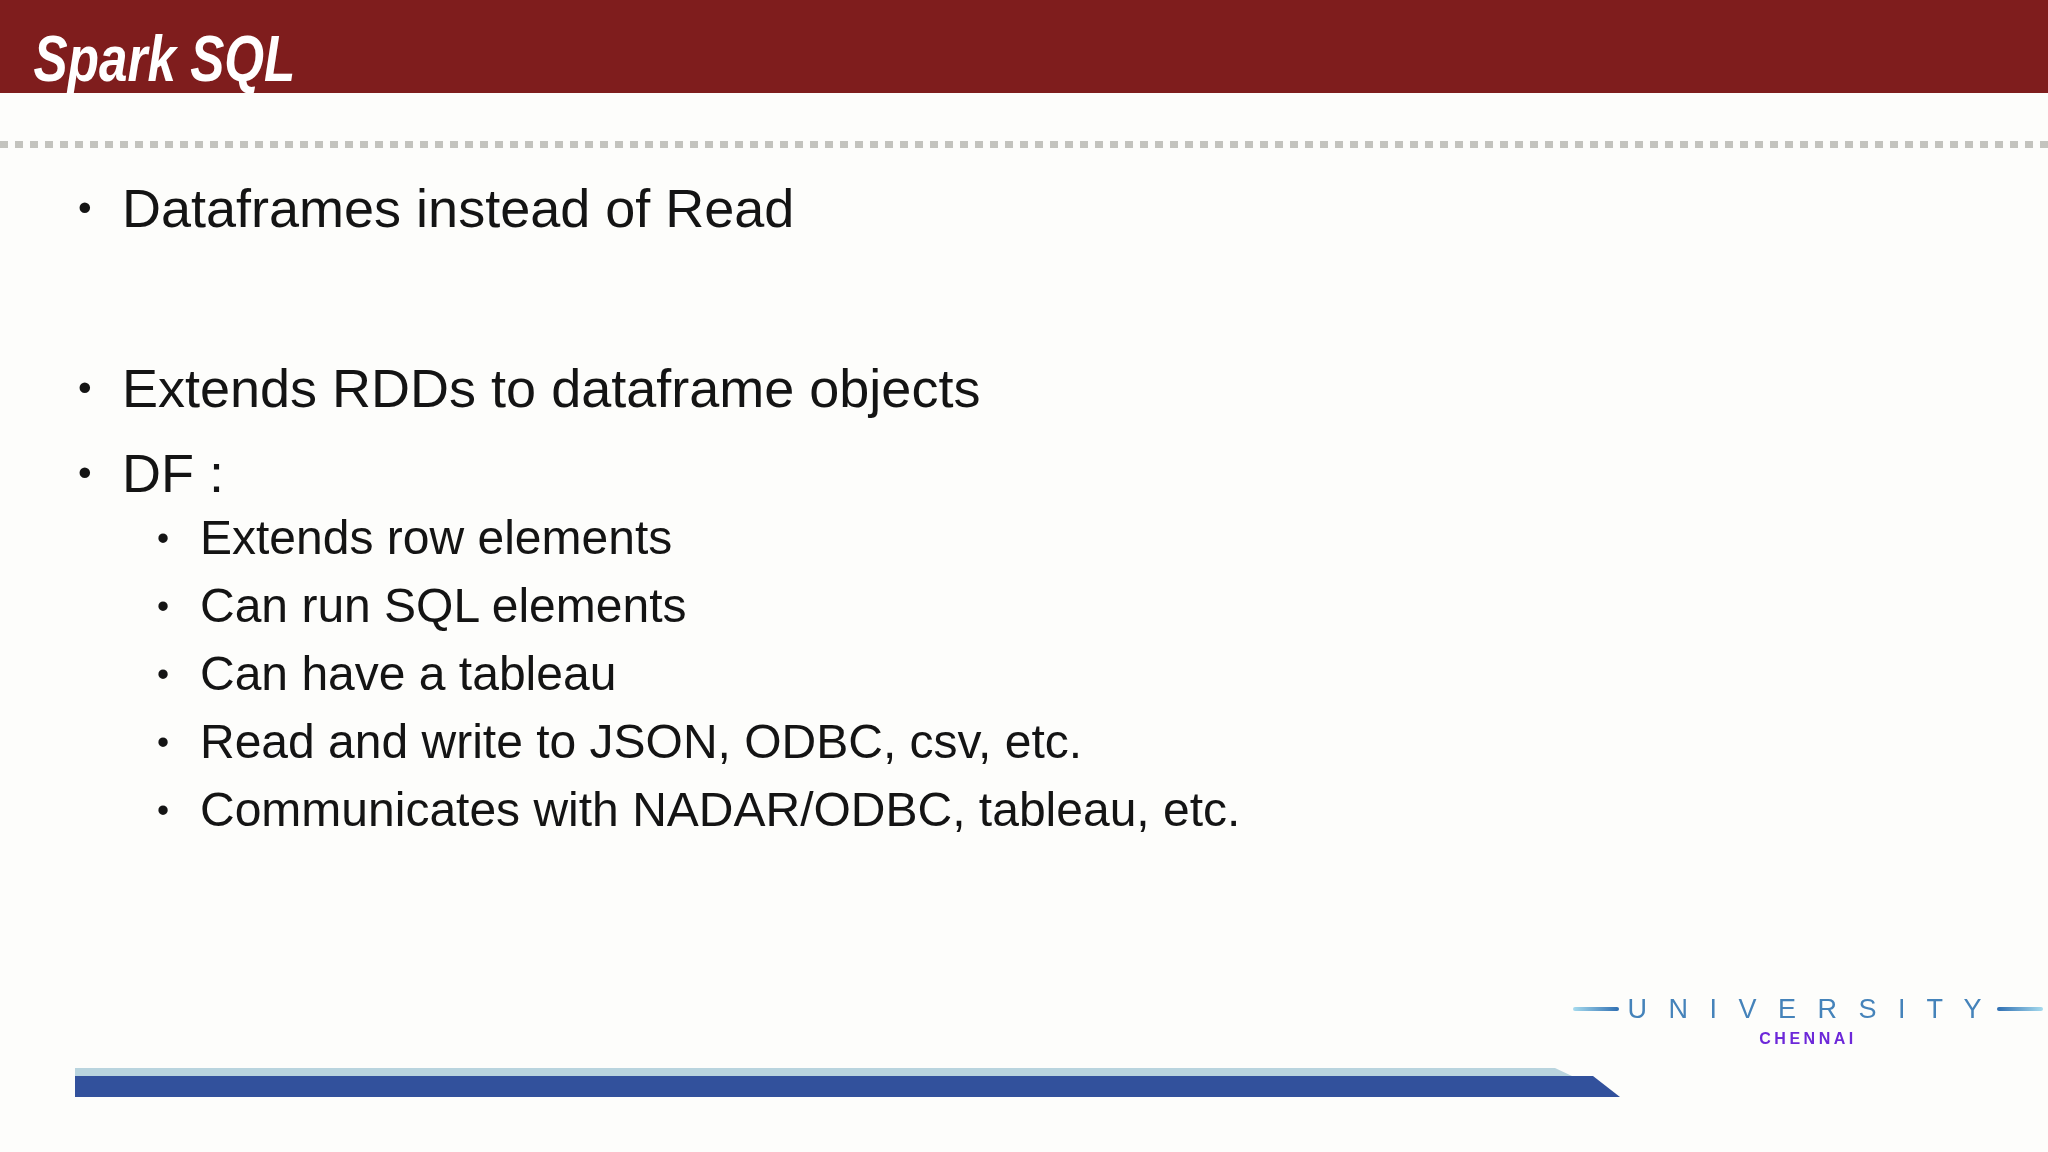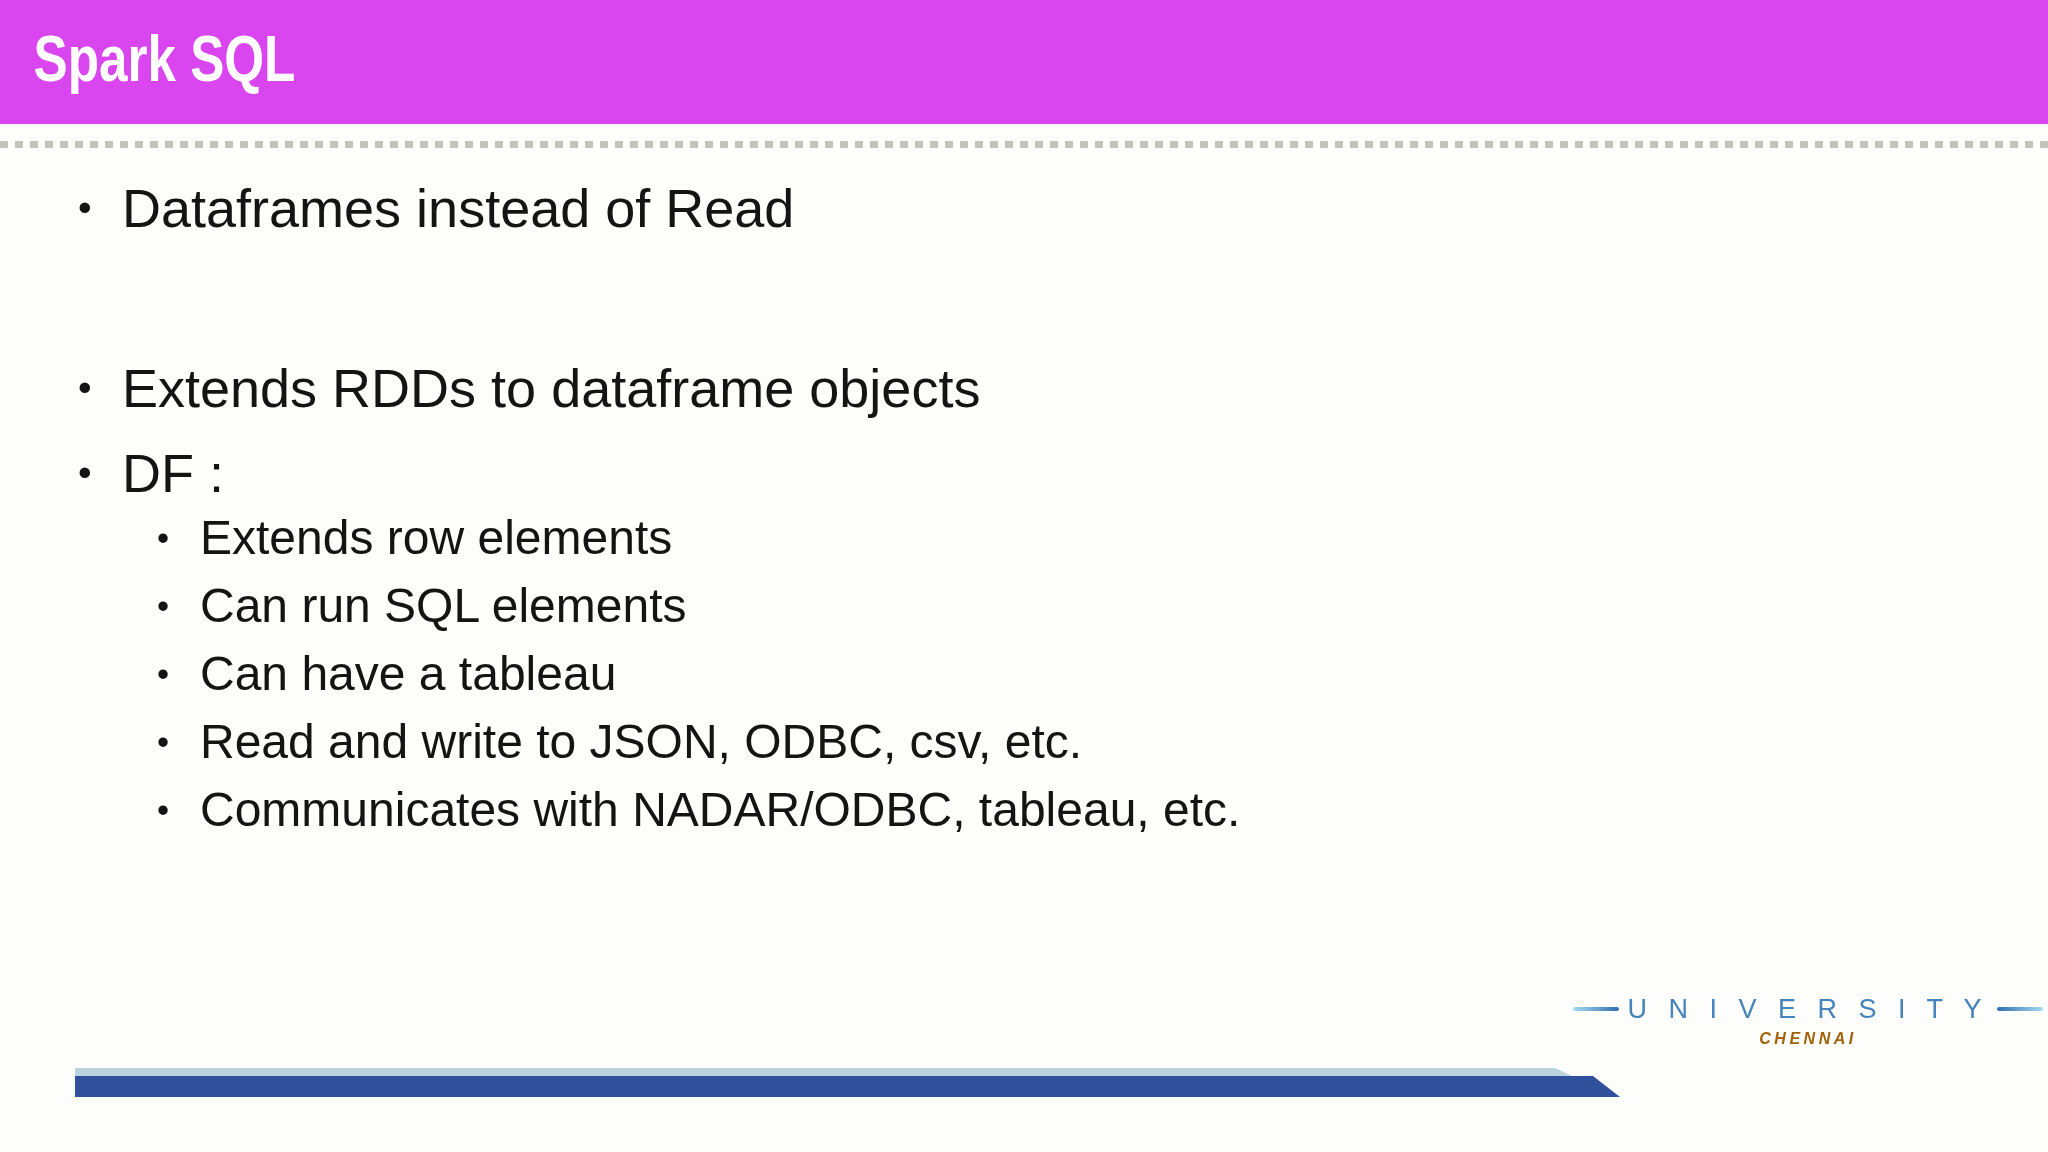--- a/index.html
+++ b/index.html
@@ -5,22 +5,23 @@
   * { margin:0; padding:0; box-sizing:border-box; }
   html,body { background:#ffffff; }
   .slide {
     position:relative; width:2048px; height:1152px;
     background:#fdfdfb; overflow:hidden;
     font-family:"Liberation Sans", sans-serif;
   }
 
   
   .titlebar {
-    position:absolute; top:0; left:0; width:2048px; height:124px;
-    background:#d946ef;
+    position:absolute; top:0; left:0; width:2048px; height:93px;
+    background:#7f1d1d;
+    font-style:italic;
   }
   .titlebar h1 {
     color:#ffffff; font-size:64px; font-weight:bold;
     line-height:118px; padding-left:42px; white-space:nowrap;
     transform:scaleX(0.80); transform-origin:0 50%;
   }
   .dotted-sep {
     position:absolute; top:141px; left:0; width:2048px; height:7px;
     background:repeating-linear-gradient(90deg,
       rgba(148,148,140,0.55) 0px, rgba(148,148,140,0.55) 8px,
@@ -69,21 +70,21 @@
   }
   .dash { height:4px; width:46px; border-radius:2px; flex:0 0 auto; }
   .dash-left  { background:linear-gradient(90deg,#a6dbee,#2f6fb2); }
   .dash-right { background:linear-gradient(90deg,#2f6fb2,#a6dbee); }
   .logo-univ {
     font-size:27px; letter-spacing:7px; color:#4583ba;
     white-space:nowrap; font-weight:normal;
   }
   .logo-city {
     margin-top:10px; font-size:16px; font-weight:bold;
-    letter-spacing:3.5px; color:#a16207; white-space:nowrap;font-style:italic;
+    letter-spacing:3.5px; color:#6d28d9; white-space:nowrap;
   }
 </style>
 </head>
 <body>
 
 <div class="slide">
 
   <header class="titlebar">
     <h1>Spark SQL</h1>
   </header>

